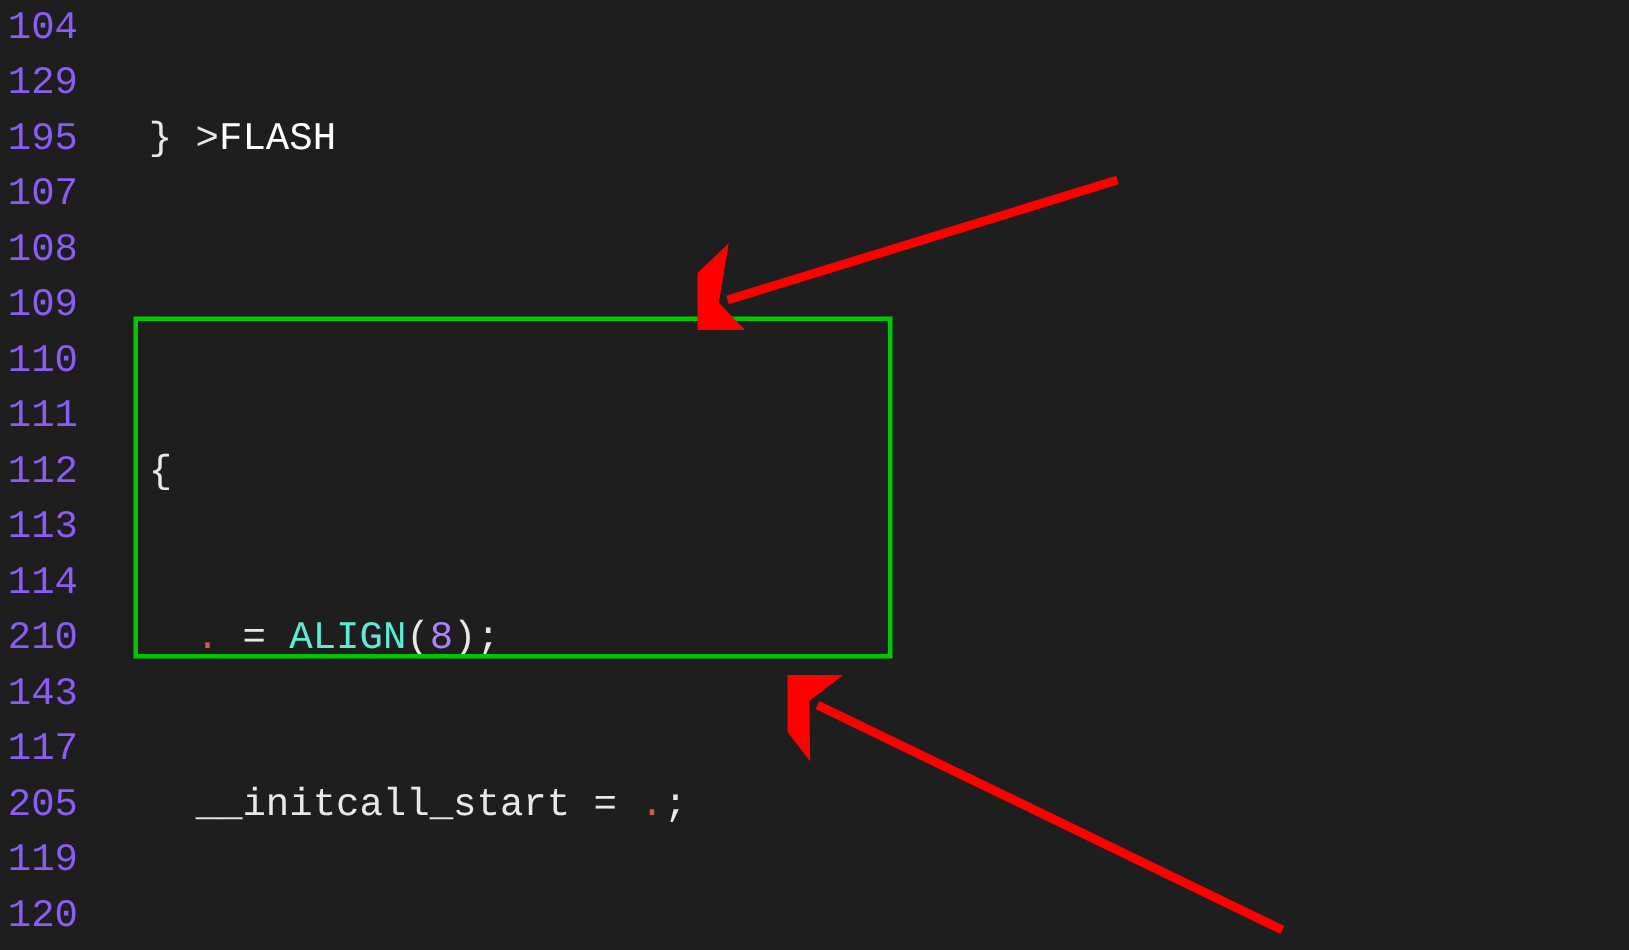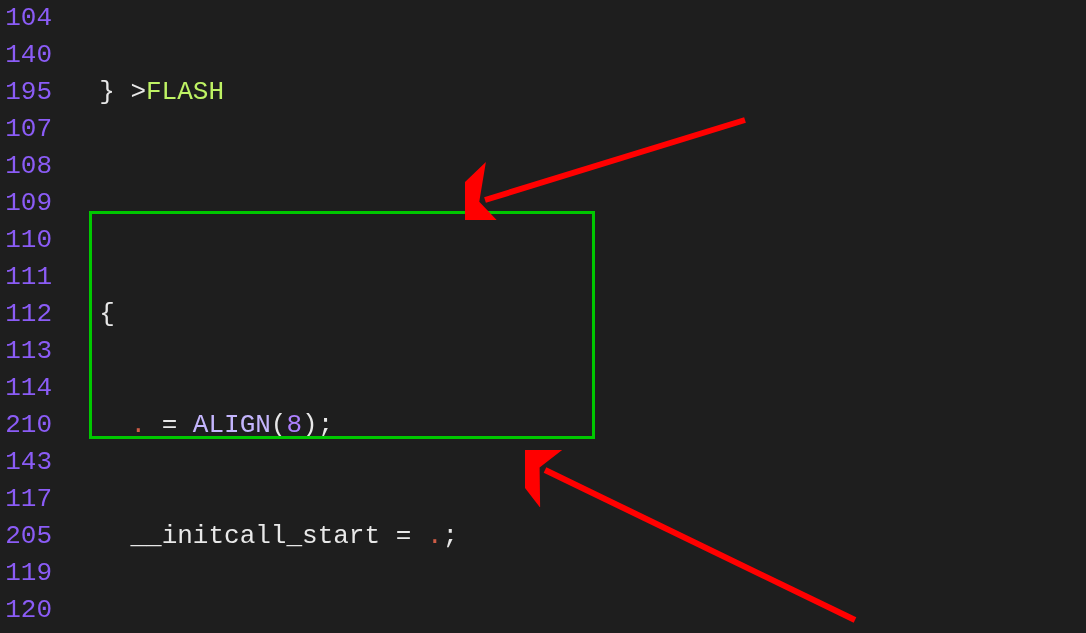--- a/index.html
+++ b/index.html
@@ -25,24 +25,24 @@
     width: 58px;
     text-align: right;
     color: #8b5cf6;
     user-select: none;
     padding-right: 6px;
   }
   .gutter div { height: 37px; }
   .code { white-space: pre; }
   .code div { height: 37px; }
   .c-white { color: #e8e8e8; }   
-  .c-func { color: #c4b5fd; }   
+  .c-func { color: #5eead4; }   
   .c-num { color: #AE81FF; }
   .c-dot { color: #CE5C46; }
-  .c-flash { color: #bef264; }
+  .c-flash { color: #ffffff; }
   .c-ice { color: #66D9EF; }
 
   .highlight-box {
     position: absolute;
     border: 3px solid #00C800;
     left: 89px;
     top: 211px;
     width: 506px;
     height: 228px;
     pointer-events: none;
@@ -51,21 +51,21 @@
     position: absolute;
     pointer-events: none;
   }
 </style>
 </head>
 <body>
 
 <div class="editor">
   <div class="gutter">
     <div>104</div>
-    <div>140</div>
+    <div>129</div>
     <div>195</div>
     <div>107</div>
     <div>108</div>
     <div>109</div>
     <div>110</div>
     <div>111</div>
     <div>112</div>
     <div>113</div>
     <div>114</div>
     <div>210</div>

